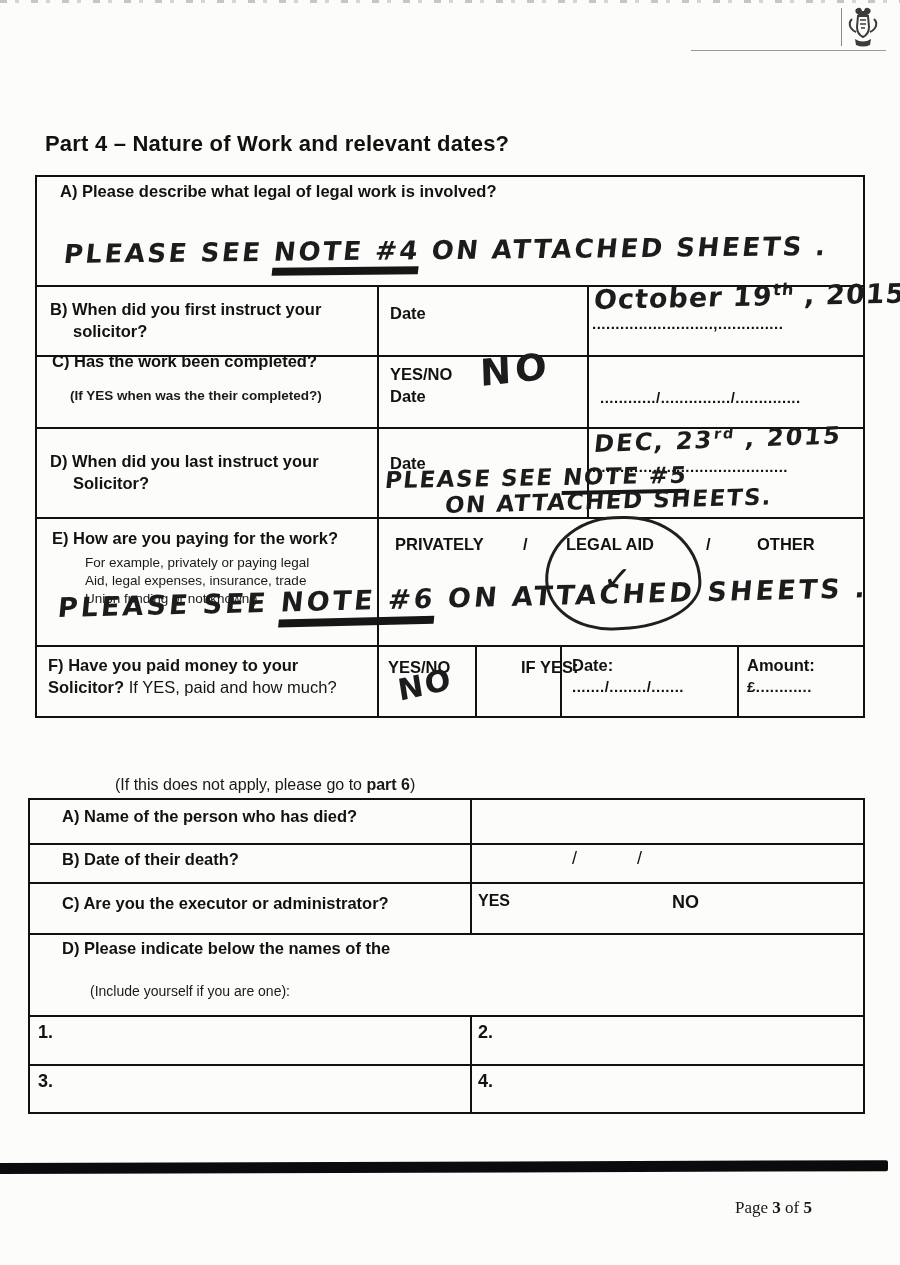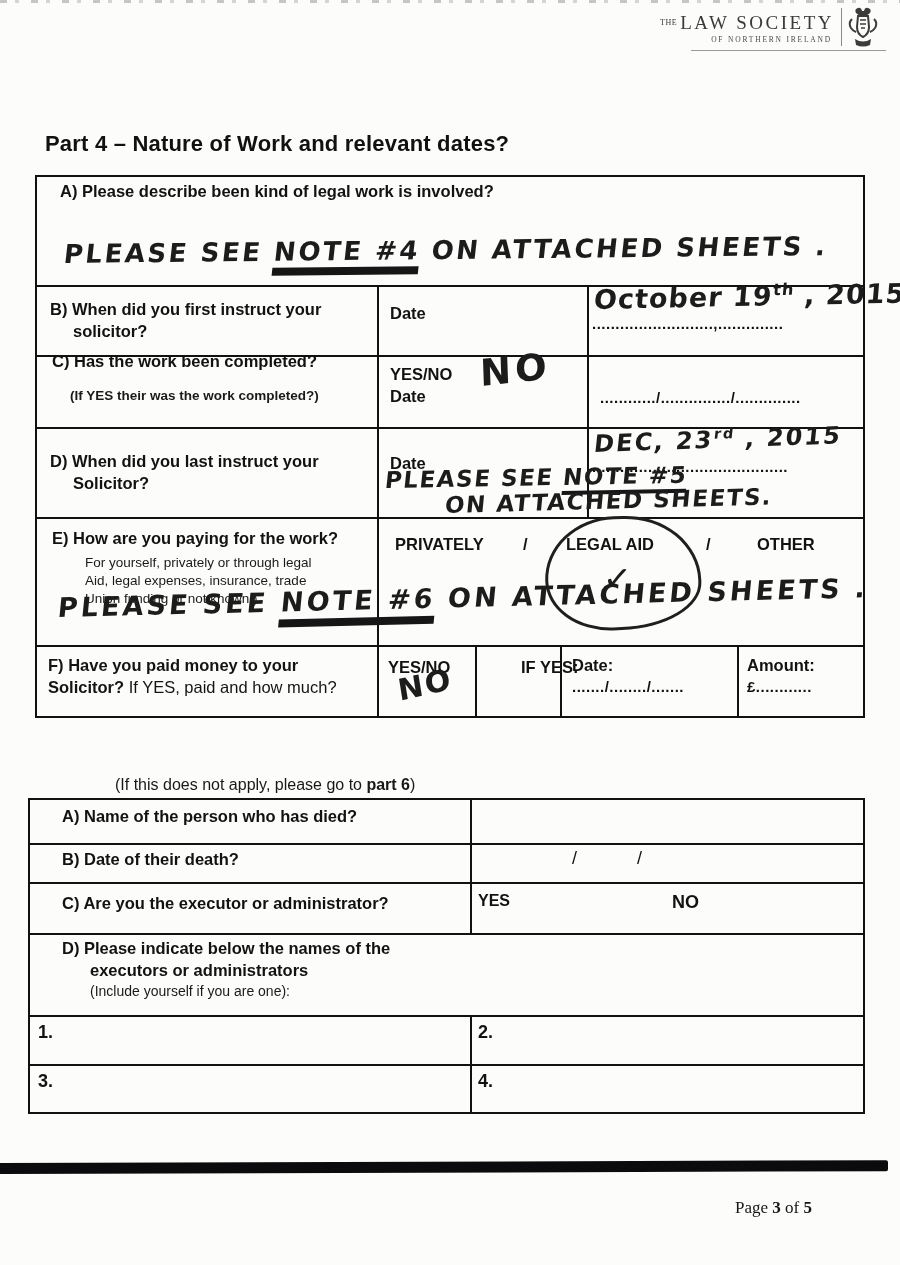--- a/index.html
+++ b/index.html
@@ -53,24 +53,20 @@
     font-size:17px;color:#161616;}
   .page-num b{font-weight:bold;}
 </style>
 </head>
 <body>
 
 <div class="page">
   <div class="scan-top-edge"></div>
 
   <div class="logo">
-    <div class="logo-textwrap">
-      <div><span class="logo-the">THE</span><span class="logo-main">LAW SOCIETY</span></div>
-      <div class="logo-sub">OF NORTHERN IRELAND</div>
-    </div>
     <div class="logo-vline"></div>
     <div class="crest">
       <svg viewBox="0 0 34 40" width="34" height="40">
         <path d="M10 6 Q8 2 12 1 Q15 0 16 4 L18 4 Q19 0 22 1 Q26 2 24 6 L20 9 L14 9 Z" fill="#3c3c3a"></path>
         <path d="M12 9 L22 9 L23 20 Q23 27 17 30 Q11 27 11 20 Z" fill="none" stroke="#3c3c3a" stroke-width="2"></path>
         <path d="M14 13 L20 13 M14 17 L20 17 M15 21 L19 21" stroke="#3c3c3a" stroke-width="1.6"></path>
         <path d="M6 12 Q2 16 5 21 Q7 24 10 25 M28 12 Q32 16 29 21 Q27 24 24 25" fill="none" stroke="#3c3c3a" stroke-width="2"></path>
         <path d="M9 32 Q17 37 25 32 L24 38 Q17 41 10 38 Z" fill="#3c3c3a"></path>
       </svg>
     </div>
@@ -87,46 +83,46 @@
     <div class="hline" style="top:340px;"></div>
     <div class="hline" style="top:468px;"></div>
 
     <div class="vline" style="left:340px;top:108px;height:431px;"></div>
     <div class="vline" style="left:550px;top:108px;height:232px;"></div>
     <div class="vline" style="left:438px;top:468px;height:71px;"></div>
     <div class="vline" style="left:523px;top:468px;height:71px;"></div>
     <div class="vline" style="left:700px;top:468px;height:71px;"></div>
   </div>
 
-  <div class="lbl" style="left:60px;top:181px;">A)  Please describe been kind of legal work is involved?</div>
+  <div class="lbl" style="left:60px;top:181px;">A)  Please describe what legal of legal work is involved?</div>
   <div class="hw hw-big" style="left:64px;top:239px;"><span>PLEASE SEE </span><span class="note-u4">NOTE #4</span><span> ON ATTACHED SHEETS .</span></div>
 
   <div class="lbl" style="left:50px;top:299px;">B)  When did you first instruct your</div>
   <div class="lbl" style="left:73px;top:321px;">solicitor?</div>
   <div class="lbl" style="left:390px;top:303px;">Date</div>
   <div class="hw" style="left:594px;top:284px;font-size:27px;letter-spacing:1px;transform:skewX(-6deg) rotate(-1.2deg);"><span>October 19</span><sup>th</sup><span class="pre"> , 2015</span></div>
   <div class="dots" style="left:592px;top:315px;">..........................,..............</div>
 
   <div class="lbl" style="left:52px;top:351px;">C) Has the work been completed?</div>
-  <div class="hint hintb" style="left:70px;top:387px;">(If YES their was the work completed?)</div>
+  <div class="hint hintb" style="left:70px;top:387px;">(If YES when was the their completed?)</div>
   <div class="lbl" style="left:390px;top:364px;">YES/NO</div>
   <div class="lbl" style="left:390px;top:386px;">Date</div>
   <div class="hw" style="left:480px;top:352px;font-size:37px;letter-spacing:4px;font-weight:600;transform:skewX(-4deg) rotate(-6deg);">NO</div>
   <div class="dots" style="left:600px;top:389px;">............/.............../..............</div>
 
   <div class="lbl" style="left:50px;top:451px;">D)  When did you last instruct your</div>
   <div class="lbl" style="left:73px;top:473px;">Solicitor?</div>
   <div class="lbl" style="left:390px;top:453px;">Date</div>
   <div class="hw" style="left:594px;top:430px;font-size:24px;letter-spacing:2px;transform:skewX(-8deg) rotate(-2deg);"><span>DEC, 23</span><sup>rd</sup><span class="pre"> , 2015</span></div>
   <div class="dots" style="left:592px;top:458px;">..........................................</div>
   <div class="hw hw-med" style="left:385px;top:467px;"><span>PLEASE SEE </span><span class="note-u5">NOTE #5</span></div>
   <div class="hw hw-med" style="left:445px;top:492px;transform:skewX(-7deg) rotate(-1.5deg);">ON ATTACHED SHEETS.</div>
 
   <div class="lbl" style="left:52px;top:528px;text-align:right;">E)  How are you paying for the work?</div>
-  <div class="hint" style="left:85px;top:554px;">For yourself, privately or through legal</div>
+  <div class="hint" style="left:85px;top:554px;">For example, privately or paying legal</div>
   <div class="hint" style="left:85px;top:572px;">Aid, legal expenses, insurance, trade</div>
   <div class="hint" style="left:85px;top:590px;">Union funding or not known.)</div>
   <div class="lbl" style="left:395px;top:534px;">PRIVATELY</div>
   <div class="lbl" style="left:523px;top:534px;">/</div>
   <div class="lbl" style="left:566px;top:534px;">LEGAL AID</div>
   <div class="lbl" style="left:706px;top:534px;">/</div>
   <div class="lbl" style="left:757px;top:534px;">OTHER</div>
   <div class="aid-circle"></div>
   <div class="hw" style="left:603px;top:557px;font-size:34px;font-weight:600;transform:rotate(4deg);">✓</div>
   <div class="hw" style="left:58px;top:592px;font-size:27px;letter-spacing:3px;transform:skewX(-7deg) rotate(-1.4deg);"><span>PLEASE SEE </span><span class="note-u6">NOTE #6</span><span> ON ATTACHED SHEETS .</span></div>
@@ -152,21 +148,20 @@
     <div class="vline" style="left:440px;top:215px;height:97px;"></div>
   </div>
 
   <div class="lbl" style="left:62px;top:806px;">A) Name of the person who has died?</div>
   <div class="lbl" style="left:62px;top:849px;">B) Date of their death?</div>
   <div class="lbl pre" style="left:572px;top:847px;font-weight:normal;font-size:18px;">/            /</div>
   <div class="lbl" style="left:62px;top:893px;">C) Are you the executor or administrator?</div>
   <div class="lbl" style="left:478px;top:891px;font-size:16px;">YES</div>
   <div class="lbl" style="left:672px;top:891px;font-size:18px;">NO</div>
   <div class="lbl" style="left:62px;top:938px;">D)  Please indicate below the names of the</div>
-  <div class="lbl" style="left:90px;top:960px;">executors or administrators</div>
   <div class="hint" style="left:90px;top:982px;font-size:14px;">(Include yourself if you are one):</div>
   <div class="lbl" style="left:38px;top:1021px;font-size:18px;">1.</div>
   <div class="lbl" style="left:478px;top:1021px;font-size:18px;">2.</div>
   <div class="lbl" style="left:38px;top:1070px;font-size:18px;">3.</div>
   <div class="lbl" style="left:478px;top:1070px;font-size:18px;">4.</div>
 
   <div class="black-bar"></div>
   <div class="page-num"><span>Page </span><b>3</b><span> of </span><b>5</b></div>
 </div>
 

